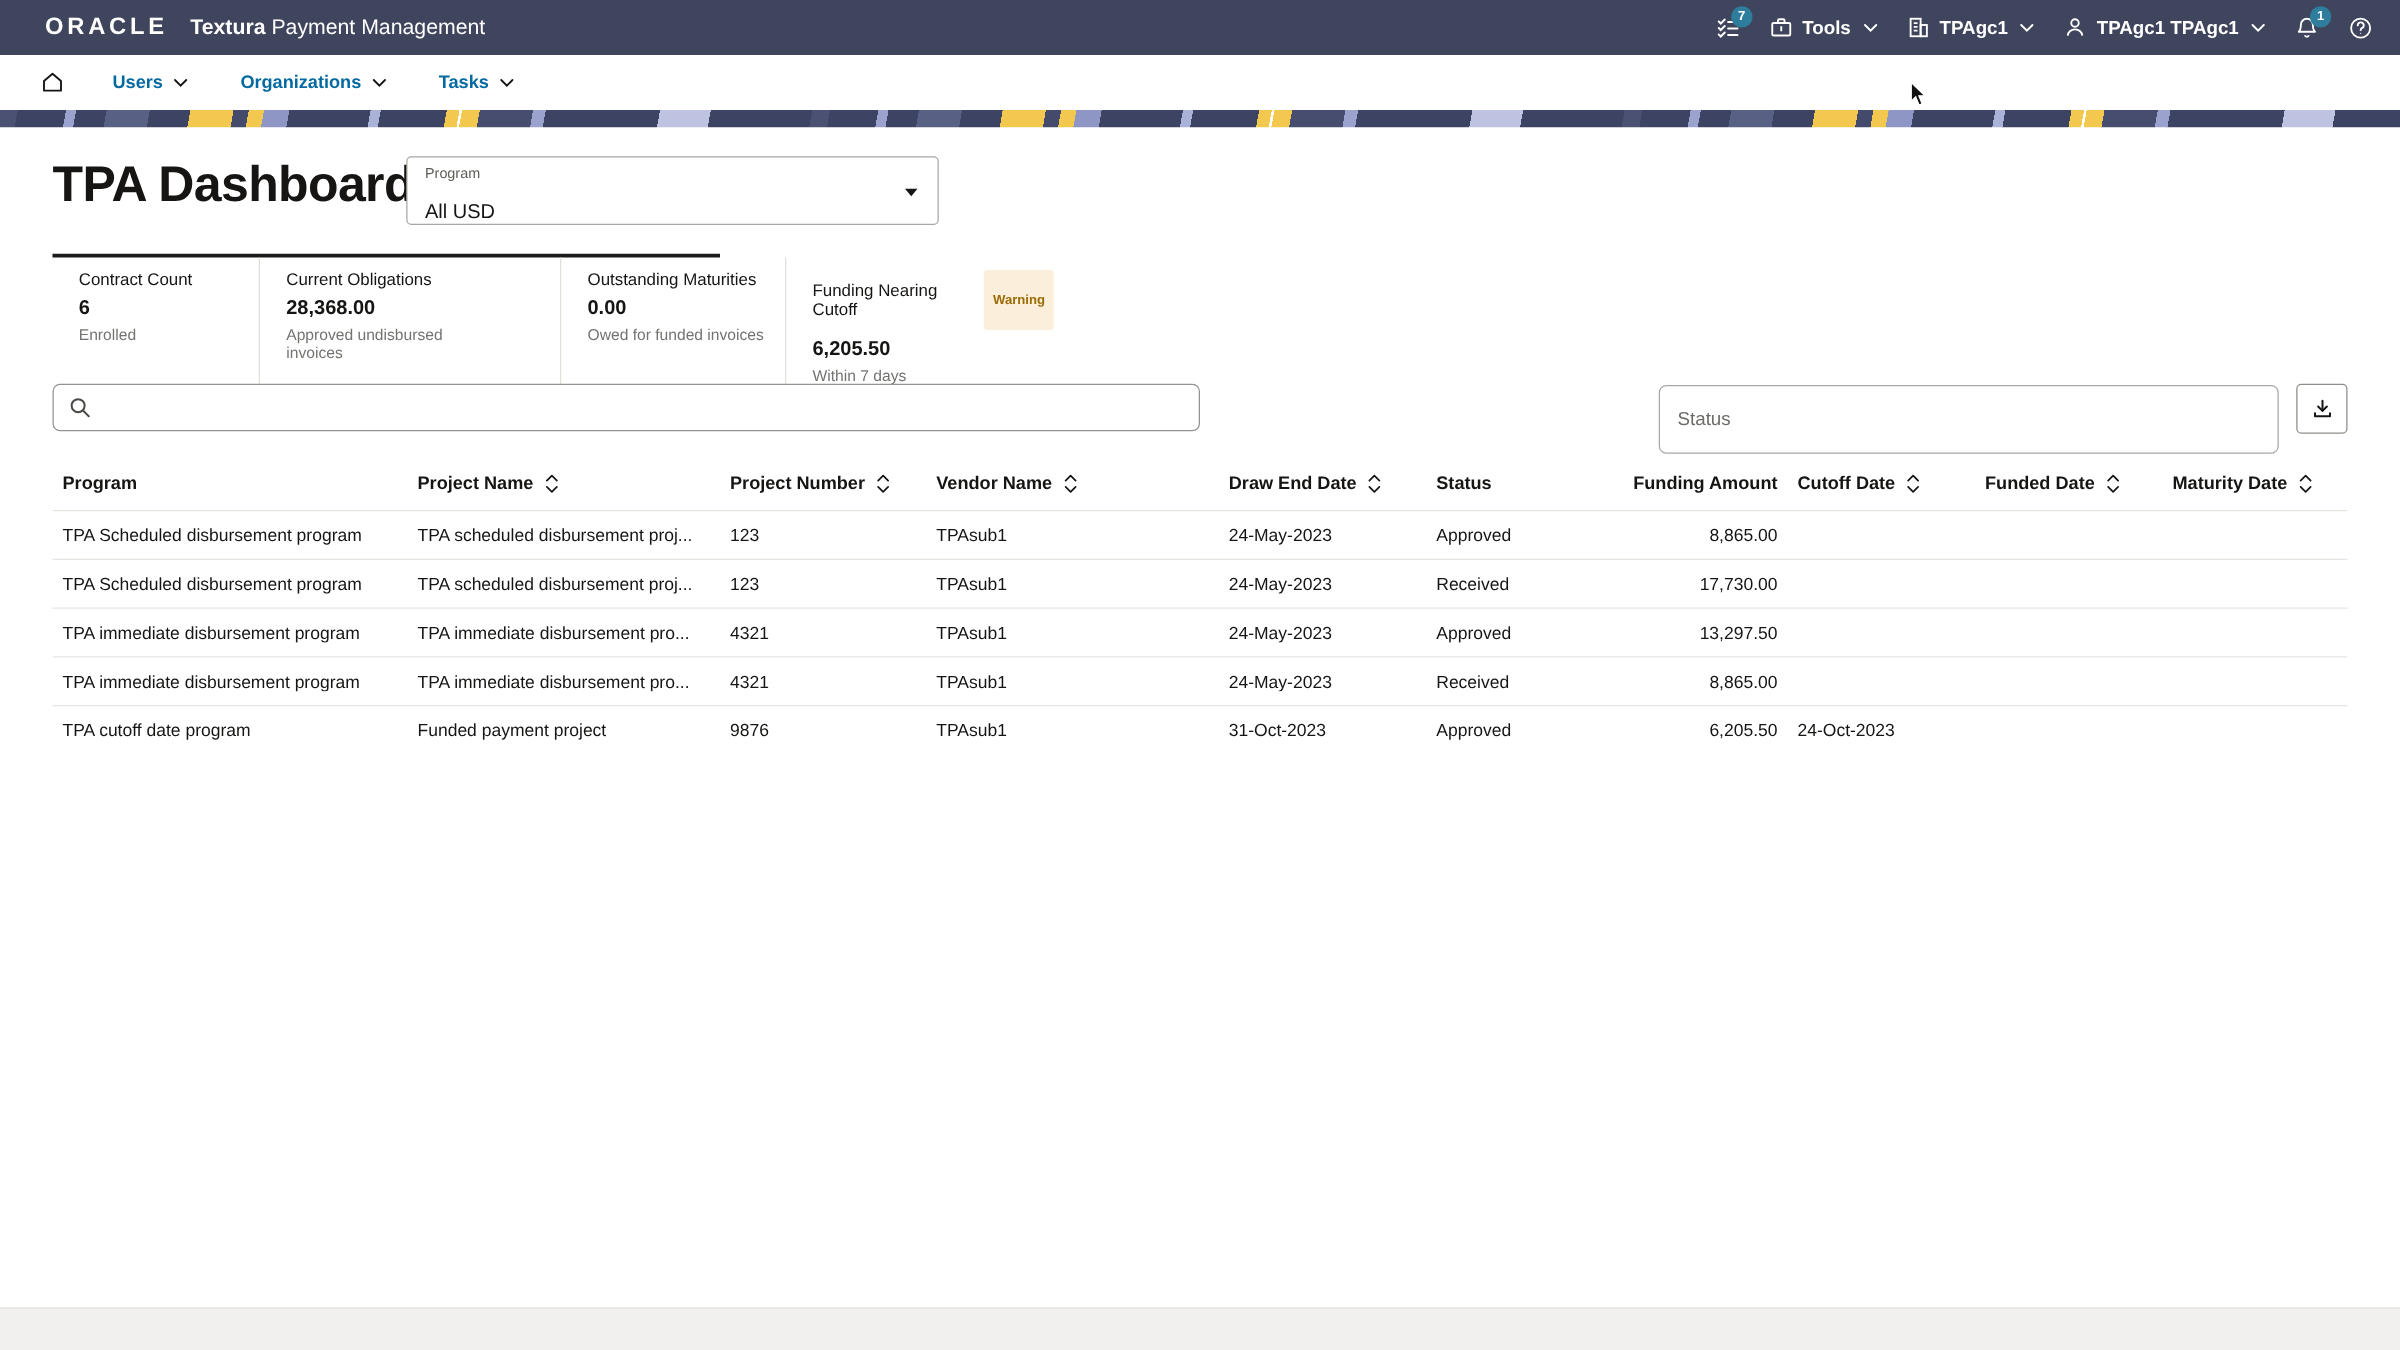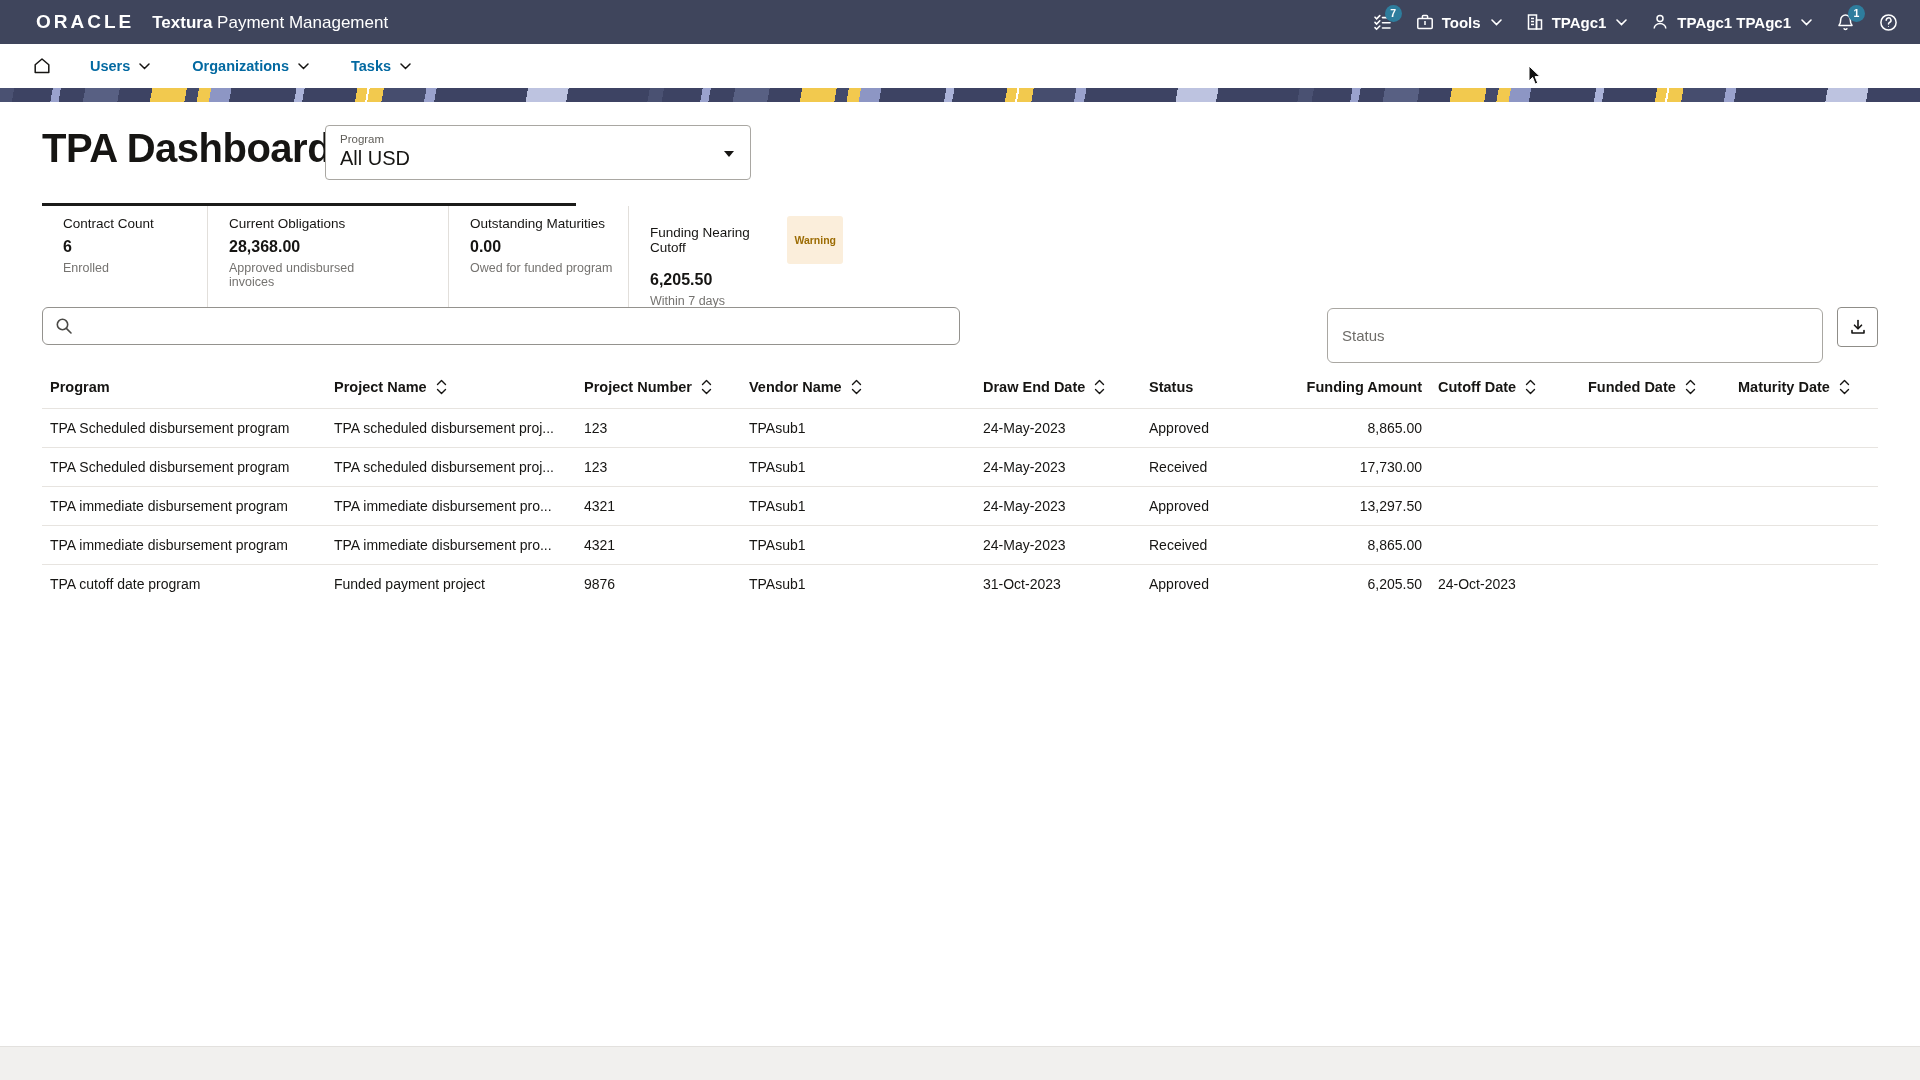--- a/index.html
+++ b/index.html
@@ -42,21 +42,21 @@
 
   
   .content { position:absolute; top:102px; left:0; width:100%; bottom:34px; background:#fff; }
   .page-title { position:absolute; left:42px; top:24px; font-size:40px; font-weight:800;
     letter-spacing:-0.5px; }
 
   .program-select { position:absolute; left:325px; top:23px; width:426px; height:55px;
     border:1px solid #a9a7a2; border-radius:4px; background:#fff; cursor:pointer;
     padding:7px 14px 0 14px; }
   .program-select .flabel { font-size:11.5px; color:#5f5d58; line-height:13px; }
-  .program-select .fvalue { font-size:20px; color:#161513; line-height:20px; margin-top:2px; }
+  .program-select .fvalue { font-size:16px; color:#161513; line-height:20px; margin-top:14px; }
   .select-caret { position:absolute; right:16px; top:25px; width:0; height:0;
     border-left:5.5px solid transparent; border-right:5.5px solid transparent;
     border-top:6.5px solid #161513; }
 
   
   .stats-accent { position:absolute; left:42px; top:101px; width:534px; height:3px; background:#1b1b19; }
   .stats { position:absolute; left:42px; top:104px; display:flex; }
   .stat { padding:10px 0 0 21px; }
   .stat + .stat { border-left:1px solid #e2dfdb; }
   .stat-label-row { display:flex; align-items:center; gap:10px; }
@@ -260,21 +260,21 @@
     <div class="stat-value">28,368.00</div>
     <div class="stat-sub">Approved undisbursed invoices</div>
   </div>
 
   <div class="stat" style="width: 180px; margin-left: 48px;">
     <div class="stat-label-row">
       <span class="stat-label">Outstanding Maturities</span>
 
     </div>
     <div class="stat-value">0.00</div>
-    <div class="stat-sub">Owed for funded program</div>
+    <div class="stat-sub">Owed for funded invoices</div>
   </div>
 
   <div class="stat" style="width: 215px;">
     <div class="stat-label-row">
       <span class="stat-label">Funding Nearing Cutoff</span>
       <span class="warn-badge">Warning</span>
     </div>
     <div class="stat-value">6,205.50</div>
     <div class="stat-sub">Within 7 days</div>
   </div>

